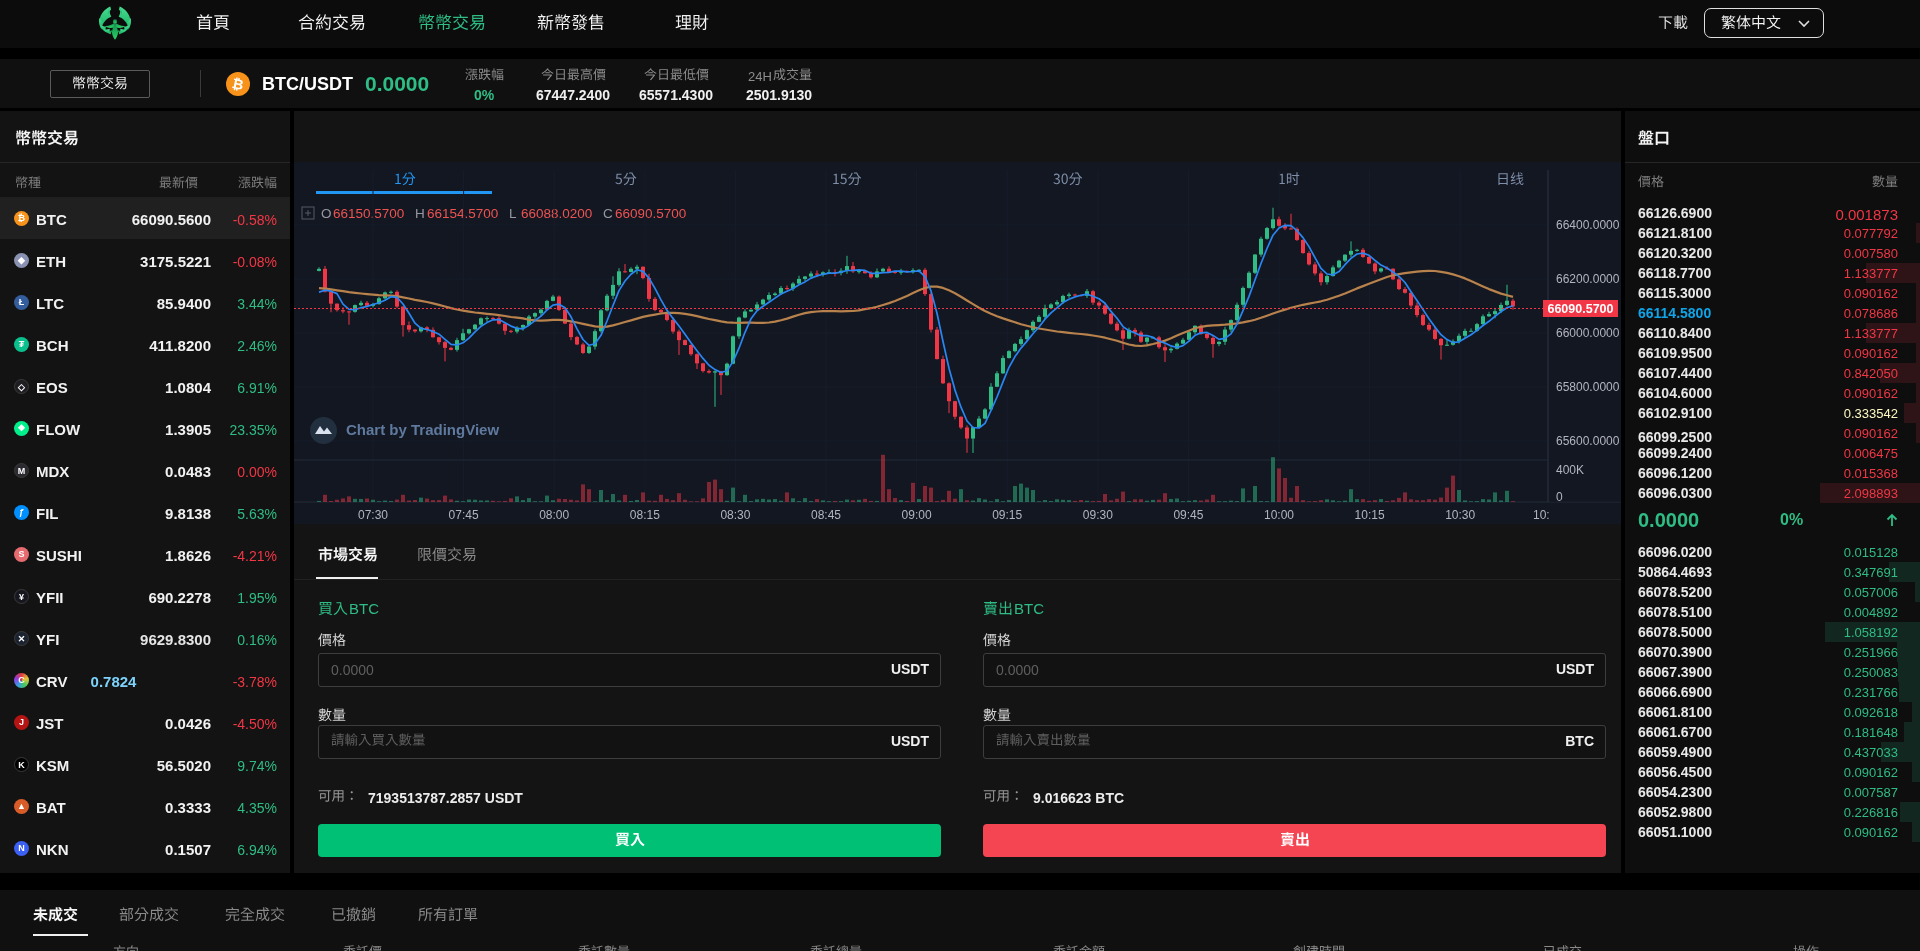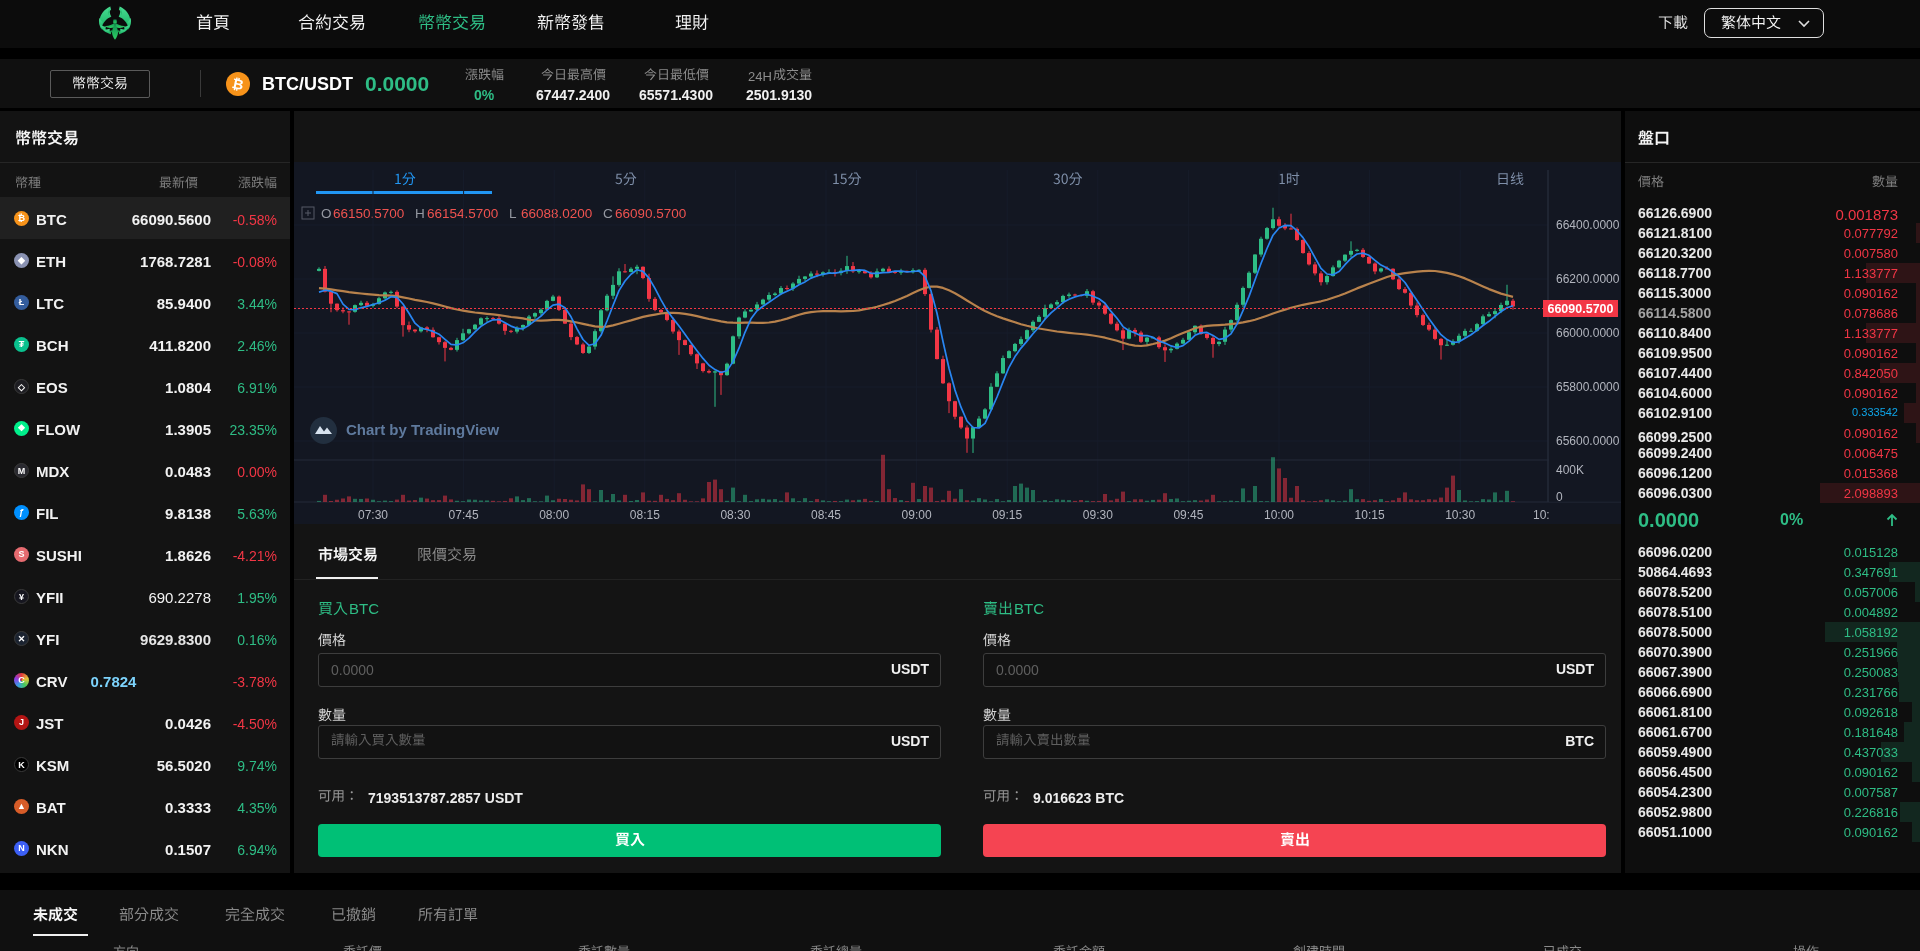--- a/index.html
+++ b/index.html
@@ -176,21 +176,21 @@
       </g>
     </svg>
     <div class="abs" style="left:0;top:86px;width:290px;height:42px;background:#202020"></div>
     <div class="abs" style="left:14px;top:100px;width:15px;height:15px;border-radius:50%;background:#f7931a;color:#fff;font-size:9px;font-weight:bold;text-align:center;line-height:15px">₿</div>
     <div class="abs" style="left:36px;top:100px;font-size:15px;font-weight:bold;color:#f2f2f2">BTC</div>
     <div class="abs" style="left:0;top:100px;width:211px;text-align:right;font-size:15px;font-weight:bold;color:#f2f2f2">66090.5600</div>
     <div class="abs" style="left:0;top:101px;width:277px;text-align:right;font-size:14px;color:#f23645">-0.58%</div>
     <div class="abs" style="left:0;top:128px;width:290px;height:42px;"></div>
     <div class="abs" style="left:14px;top:142px;width:15px;height:15px;border-radius:50%;background:#8a92b2;color:#fff;font-size:9px;font-weight:bold;text-align:center;line-height:15px">◆</div>
     <div class="abs" style="left:36px;top:142px;font-size:15px;font-weight:bold;color:#f2f2f2">ETH</div>
-    <div class="abs" style="left:0;top:142px;width:211px;text-align:right;font-size:15px;font-weight:bold;color:#f2f2f2">1768.7281</div>
+    <div class="abs" style="left:0;top:142px;width:211px;text-align:right;font-size:15px;font-weight:bold;color:#f2f2f2">3175.5221</div>
     <div class="abs" style="left:0;top:143px;width:277px;text-align:right;font-size:14px;color:#f23645">-0.08%</div>
     <div class="abs" style="left:0;top:170px;width:290px;height:42px;"></div>
     <div class="abs" style="left:14px;top:184px;width:15px;height:15px;border-radius:50%;background:#345d9d;color:#fff;font-size:9px;font-weight:bold;text-align:center;line-height:15px">Ł</div>
     <div class="abs" style="left:36px;top:184px;font-size:15px;font-weight:bold;color:#f2f2f2">LTC</div>
     <div class="abs" style="left:0;top:184px;width:211px;text-align:right;font-size:15px;font-weight:bold;color:#f2f2f2">85.9400</div>
     <div class="abs" style="left:0;top:185px;width:277px;text-align:right;font-size:14px;color:#2ebd85">3.44%</div>
     <div class="abs" style="left:0;top:212px;width:290px;height:42px;"></div>
     <div class="abs" style="left:14px;top:226px;width:15px;height:15px;border-radius:50%;background:#0ac18e;color:#fff;font-size:9px;font-weight:bold;text-align:center;line-height:15px">₮</div>
     <div class="abs" style="left:36px;top:226px;font-size:15px;font-weight:bold;color:#f2f2f2">BCH</div>
     <div class="abs" style="left:0;top:226px;width:211px;text-align:right;font-size:15px;font-weight:bold;color:#f2f2f2">411.8200</div>
@@ -216,21 +216,21 @@
     <div class="abs" style="left:0;top:394px;width:211px;text-align:right;font-size:15px;font-weight:bold;color:#f2f2f2">9.8138</div>
     <div class="abs" style="left:0;top:395px;width:277px;text-align:right;font-size:14px;color:#2ebd85">5.63%</div>
     <div class="abs" style="left:0;top:422px;width:290px;height:42px;"></div>
     <div class="abs" style="left:14px;top:436px;width:15px;height:15px;border-radius:50%;background:#e66b70;color:#fff;font-size:9px;font-weight:bold;text-align:center;line-height:15px">S</div>
     <div class="abs" style="left:36px;top:436px;font-size:15px;font-weight:bold;color:#f2f2f2">SUSHI</div>
     <div class="abs" style="left:0;top:436px;width:211px;text-align:right;font-size:15px;font-weight:bold;color:#f2f2f2">1.8626</div>
     <div class="abs" style="left:0;top:437px;width:277px;text-align:right;font-size:14px;color:#f23645">-4.21%</div>
     <div class="abs" style="left:0;top:464px;width:290px;height:42px;"></div>
     <div class="abs" style="left:14px;top:478px;width:15px;height:15px;border-radius:50%;background:#16161f;border:1px solid #3a3a3a;color:#fff;font-size:9px;font-weight:bold;text-align:center;line-height:15px">¥</div>
     <div class="abs" style="left:36px;top:478px;font-size:15px;font-weight:bold;color:#f2f2f2">YFII</div>
-    <div class="abs" style="left:0;top:478px;width:211px;text-align:right;font-size:15px;font-weight:normal;color:#f2f2f2">690.2278</div>
+    <div class="abs" style="left:0;top:478px;width:211px;text-align:right;font-size:15px;font-weight:bold;color:#f2f2f2">690.2278</div>
     <div class="abs" style="left:0;top:479px;width:277px;text-align:right;font-size:14px;color:#2ebd85">1.95%</div>
     <div class="abs" style="left:0;top:506px;width:290px;height:42px;"></div>
     <div class="abs" style="left:14px;top:520px;width:15px;height:15px;border-radius:50%;background:#1b2330;border:1px solid #3a3a3a;color:#fff;font-size:9px;font-weight:bold;text-align:center;line-height:15px">✕</div>
     <div class="abs" style="left:36px;top:520px;font-size:15px;font-weight:bold;color:#f2f2f2">YFI</div>
     <div class="abs" style="left:0;top:520px;width:211px;text-align:right;font-size:15px;font-weight:bold;color:#e5e5e5">9629.8300</div>
     <div class="abs" style="left:0;top:521px;width:277px;text-align:right;font-size:14px;color:#2ebd85">0.16%</div>
     <div class="abs" style="left:0;top:548px;width:290px;height:42px;"></div>
     <div class="abs" style="left:14px;top:562px;width:15px;height:15px;border-radius:50%;background:conic-gradient(#e33a3a,#e3c63a,#44c95b,#3a9be3,#8d3ae3,#e33a3a);color:#fff;font-size:9px;font-weight:bold;text-align:center;line-height:15px">C</div>
     <div class="abs" style="left:36px;top:562px;font-size:15px;font-weight:bold;color:#f2f2f2">CRV</div>
     <div class="abs" style="left:8px;top:562px;width:211px;text-align:center;font-size:15px;font-weight:bold;color:#7dd3fc">0.7824</div>
@@ -1113,37 +1113,37 @@
     <div class="abs" style="left:0;top:115px;width:273px;text-align:right;font-size:13px;color:#f23645">0.077792</div>
     <div class="abs" style="left:13px;top:134px;font-size:14px;font-weight:bold;color:#e8e8e8">66120.3200</div>
     <div class="abs" style="left:0;top:135px;width:273px;text-align:right;font-size:13px;color:#f23645">0.007580</div>
     <div class="abs" style="right:0;top:152px;width:54px;height:20px;background:rgba(242,54,69,0.14)"></div>
     <div class="abs" style="left:13px;top:154px;font-size:14px;font-weight:bold;color:#e8e8e8">66118.7700</div>
     <div class="abs" style="left:0;top:155px;width:273px;text-align:right;font-size:13px;color:#f23645">1.133777</div>
     <div class="abs" style="right:0;top:172px;width:4px;height:20px;background:rgba(242,54,69,0.14)"></div>
     <div class="abs" style="left:13px;top:174px;font-size:14px;font-weight:bold;color:#e8e8e8">66115.3000</div>
     <div class="abs" style="left:0;top:175px;width:273px;text-align:right;font-size:13px;color:#f23645">0.090162</div>
     <div class="abs" style="right:0;top:192px;width:4px;height:20px;background:rgba(242,54,69,0.14)"></div>
-    <div class="abs" style="left:13px;top:194px;font-size:14px;font-weight:bold;color:#a3a3a3">66114.5800</div>
+    <div class="abs" style="left:13px;top:194px;font-size:14px;font-weight:bold;color:#0ea5e9">66114.5800</div>
     <div class="abs" style="left:0;top:195px;width:273px;text-align:right;font-size:13px;color:#f23645">0.078686</div>
     <div class="abs" style="right:0;top:212px;width:54px;height:20px;background:rgba(242,54,69,0.14)"></div>
     <div class="abs" style="left:13px;top:214px;font-size:14px;font-weight:bold;color:#e8e8e8">66110.8400</div>
     <div class="abs" style="left:0;top:215px;width:273px;text-align:right;font-size:13px;color:#f23645">1.133777</div>
     <div class="abs" style="right:0;top:232px;width:4px;height:20px;background:rgba(242,54,69,0.14)"></div>
     <div class="abs" style="left:13px;top:234px;font-size:14px;font-weight:bold;color:#e8e8e8">66109.9500</div>
     <div class="abs" style="left:0;top:235px;width:273px;text-align:right;font-size:13px;color:#f23645">0.090162</div>
     <div class="abs" style="right:0;top:252px;width:40px;height:20px;background:rgba(242,54,69,0.14)"></div>
     <div class="abs" style="left:13px;top:254px;font-size:14px;font-weight:bold;color:#e8e8e8">66107.4400</div>
     <div class="abs" style="left:0;top:255px;width:273px;text-align:right;font-size:13px;color:#f23645">0.842050</div>
     <div class="abs" style="right:0;top:272px;width:4px;height:20px;background:rgba(242,54,69,0.14)"></div>
     <div class="abs" style="left:13px;top:274px;font-size:14px;font-weight:bold;color:#e8e8e8">66104.6000</div>
     <div class="abs" style="left:0;top:275px;width:273px;text-align:right;font-size:13px;color:#f23645">0.090162</div>
     <div class="abs" style="right:0;top:292px;width:16px;height:20px;background:rgba(242,54,69,0.14)"></div>
     <div class="abs" style="left:13px;top:294px;font-size:14px;font-weight:bold;color:#e8e8e8">66102.9100</div>
-    <div class="abs" style="left:0;top:295px;width:273px;text-align:right;font-size:11px;color:#0ea5e9">0.333542</div>
+    <div class="abs" style="left:0;top:295px;width:273px;text-align:right;font-size:13px;color:#fef9c3">0.333542</div>
     <div class="abs" style="right:0;top:312px;width:4px;height:20px;background:rgba(242,54,69,0.14)"></div>
     <div class="abs" style="left:13px;top:318px;font-size:14px;font-weight:bold;color:#e8e8e8">66099.2500</div>
     <div class="abs" style="left:0;top:315px;width:273px;text-align:right;font-size:13px;color:#f23645">0.090162</div>
     <div class="abs" style="left:13px;top:334px;font-size:14px;font-weight:bold;color:#e8e8e8">66099.2400</div>
     <div class="abs" style="left:0;top:335px;width:273px;text-align:right;font-size:13px;color:#f23645">0.006475</div>
     <div class="abs" style="left:13px;top:354px;font-size:14px;font-weight:bold;color:#e8e8e8">66096.1200</div>
     <div class="abs" style="left:0;top:355px;width:273px;text-align:right;font-size:13px;color:#f23645">0.015368</div>
     <div class="abs" style="right:0;top:372px;width:100px;height:20px;background:rgba(242,54,69,0.14)"></div>
     <div class="abs" style="left:13px;top:374px;font-size:14px;font-weight:bold;color:#e8e8e8">66096.0300</div>
     <div class="abs" style="left:0;top:375px;width:273px;text-align:right;font-size:13px;color:#f23645">2.098893</div>

